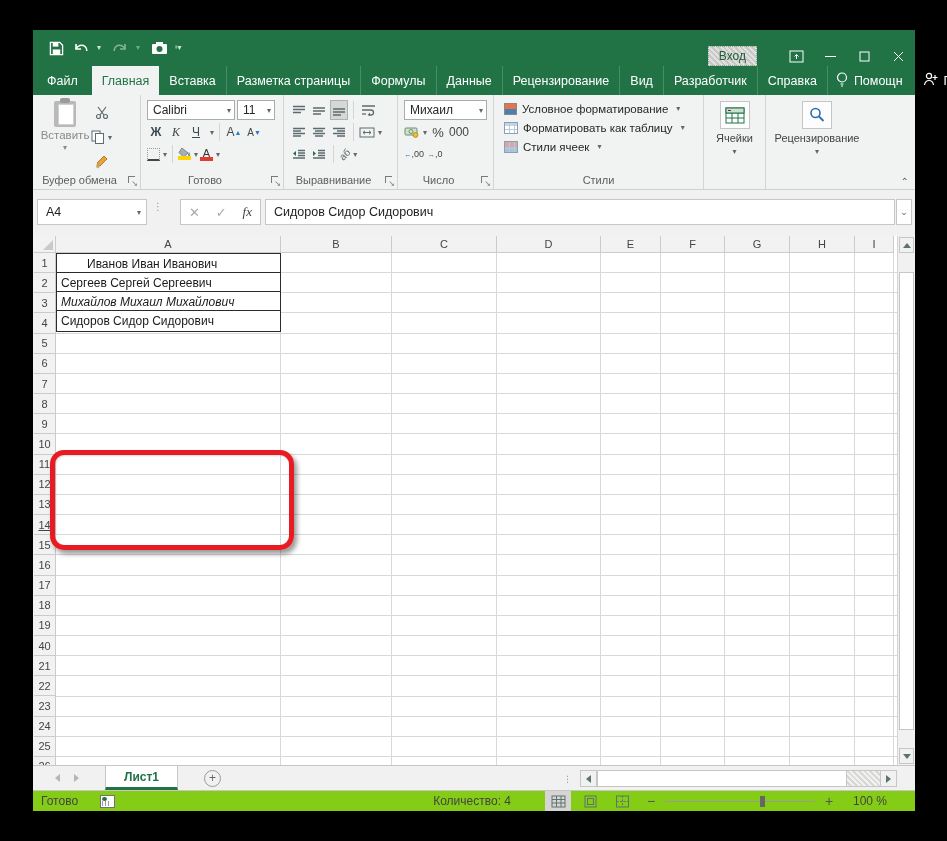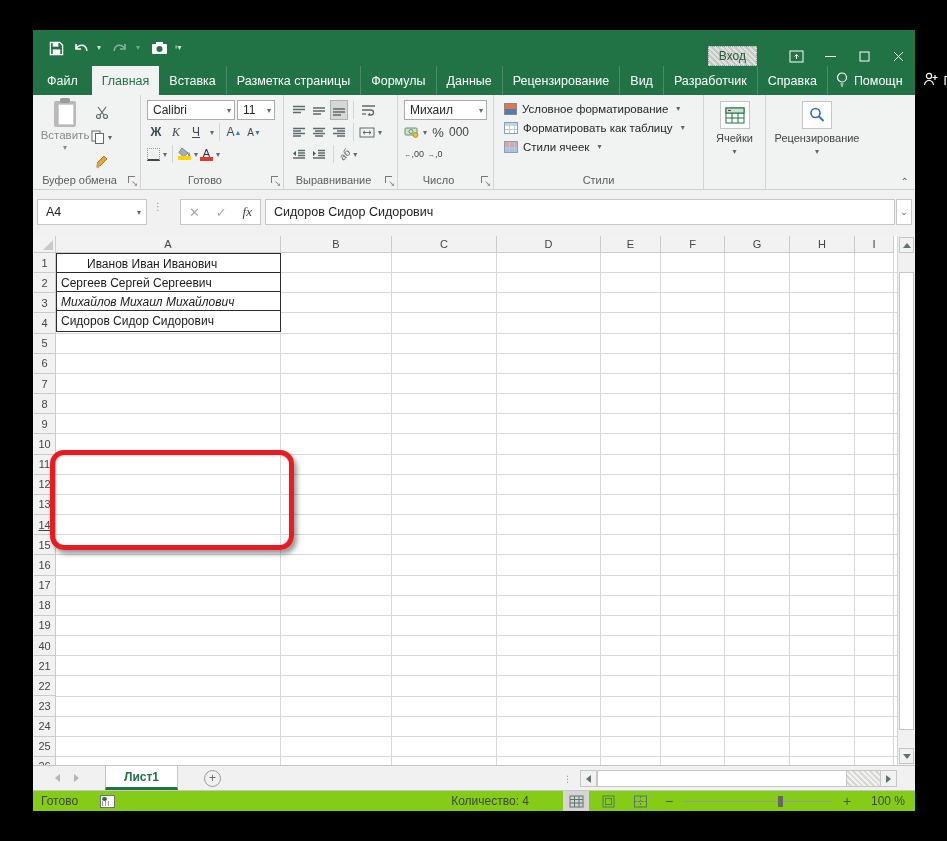--- a/index.html
+++ b/index.html
@@ -107,21 +107,21 @@
   .hs-thumb { width:250px; height:17px; background:#fff; border:1px solid #c6c6c6; }
   .hs-track { width:33px; height:17px; background:#e3e3e1; background-image:repeating-linear-gradient(45deg,rgba(255,255,255,.5) 0 2px, rgba(0,0,0,.05) 2px 4px); border-top:1px solid #c6c6c6; border-bottom:1px solid #c6c6c6; }
 
   
   .statusbar { position:absolute; left:0; top:760px; width:100%; height:21px; background:#84cc16; border-top:1px solid #c6c6c6; display:flex; align-items:center; font-size:12px; color:#444; }
   .st-left { display:flex; align-items:center; gap:22px; padding-left:8px; }
   .macro-ico { width:15px; height:13px; border:1px solid #717171; background:#fff; position:relative; }
   .macro-ico:before { content:""; position:absolute; left:1px; top:1px; width:5px; height:4px; background:#217346; border-radius:50%; }
   .macro-ico:after { content:""; position:absolute; left:1px; bottom:1px; right:1px; height:5px;
       background:linear-gradient(to right,#9a9a9a 0 1px,transparent 1px 3px,#9a9a9a 3px 4px,transparent 4px 6px,#9a9a9a 6px 7px,transparent 7px); }
-  .st-right { margin-left:auto; display:flex; align-items:center; padding-right:10px; }
+  .st-right { margin-left:auto; display:flex; align-items:center; padding-right:28px; }
   .count { margin-right:34px; }
   .viewbtn { width:26px; height:20px; display:flex; align-items:center; justify-content:center; margin-right:6px; }
   .viewbtn.sel { background:#d7d5d3; }
   .zoom-minus,.zoom-plus { width:20px; text-align:center; color:#555; font-size:14px; }
   .zoom-track { width:150px; height:1px; background:#999; position:relative; margin:0 4px; }
   .zoom-thumb { position:absolute; left:63%; top:-5px; width:5px; height:11px; background:#666; }
   .zoom-pct { width:48px; text-align:right; }
 </style>
 </head>
 <body>

